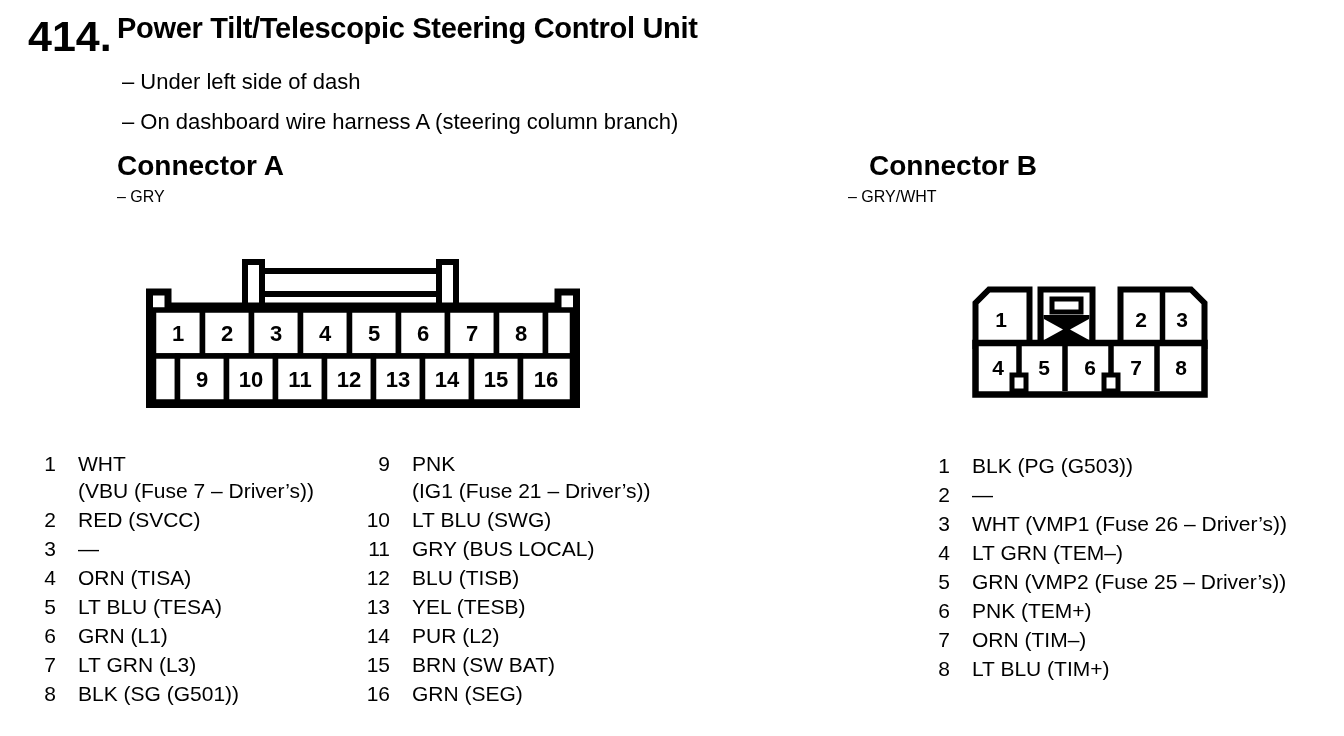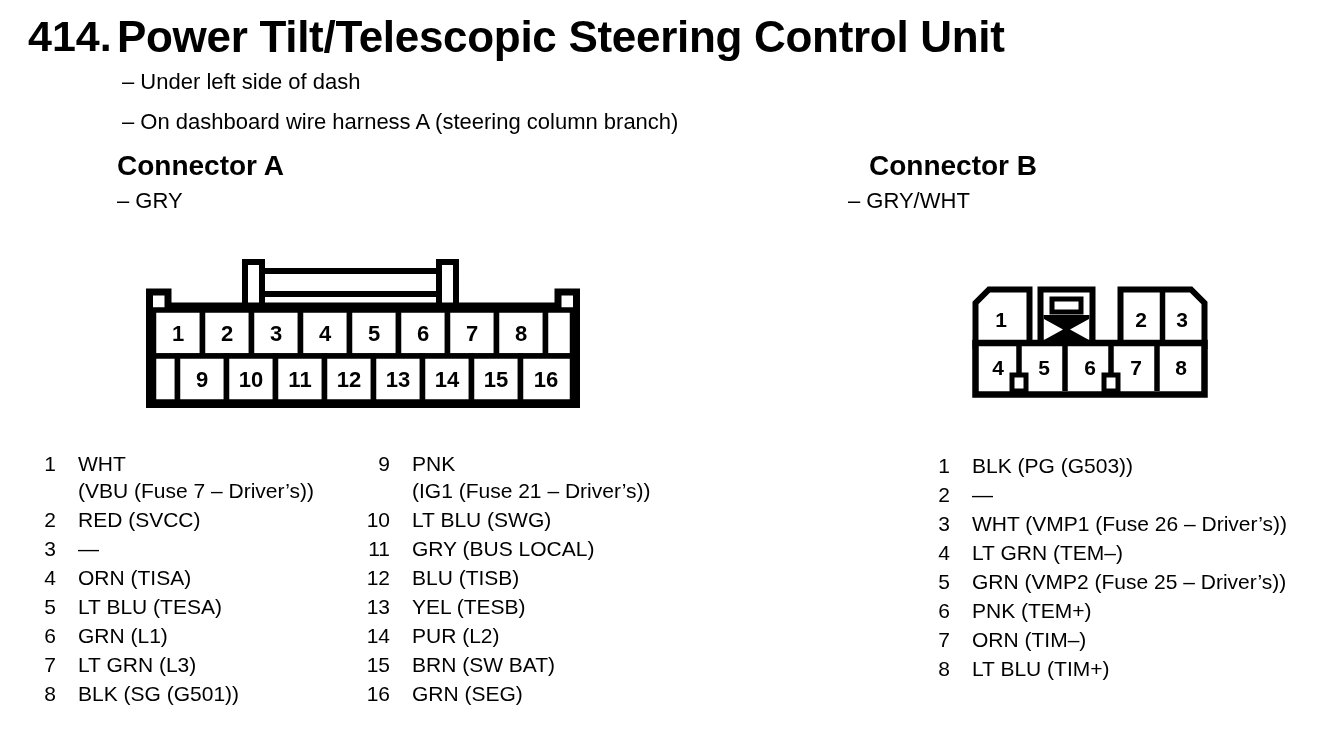--- a/index.html
+++ b/index.html
@@ -8,28 +8,28 @@
     width:1344px;height:736px;
     background:#ffffff;color:#000000;
     font-family:"Liberation Sans",sans-serif;
     overflow:hidden;
   }
   .abs{position:absolute;}
 
   
   .title-row{left:28px;top:12px;display:flex;}
   .page-num{font-size:43px;font-weight:bold;width:89px;flex:none;}
-  .page-title{font-size:44px;font-weight:bold;letter-spacing:-0.3px;white-space:nowrap;}
+  .page-title{font-size:29px;font-weight:bold;letter-spacing:-0.3px;white-space:nowrap;}
 
   
   .locations{left:122px;top:62px;font-size:22px;line-height:40px;white-space:pre-line;}
 
   
   .conn-header{font-size:28px;font-weight:bold;}
-  .conn-sub{font-size:22px;}
+  .conn-sub{font-size:16px;}
   .hdr-a{left:117px;top:150px;}
   .sub-a{left:117px;top:188px;}
   .hdr-b{left:848px;top:150px;margin-left:21px;}
   .sub-b{left:848px;top:188px;}
 
   
   .svg-a{left:146px;top:258px;}
   .svg-b{left:972px;top:286px;}
   .outline{fill:#ffffff;stroke:#000000;stroke-linejoin:miter;}
   .sw7{stroke-width:7;}

